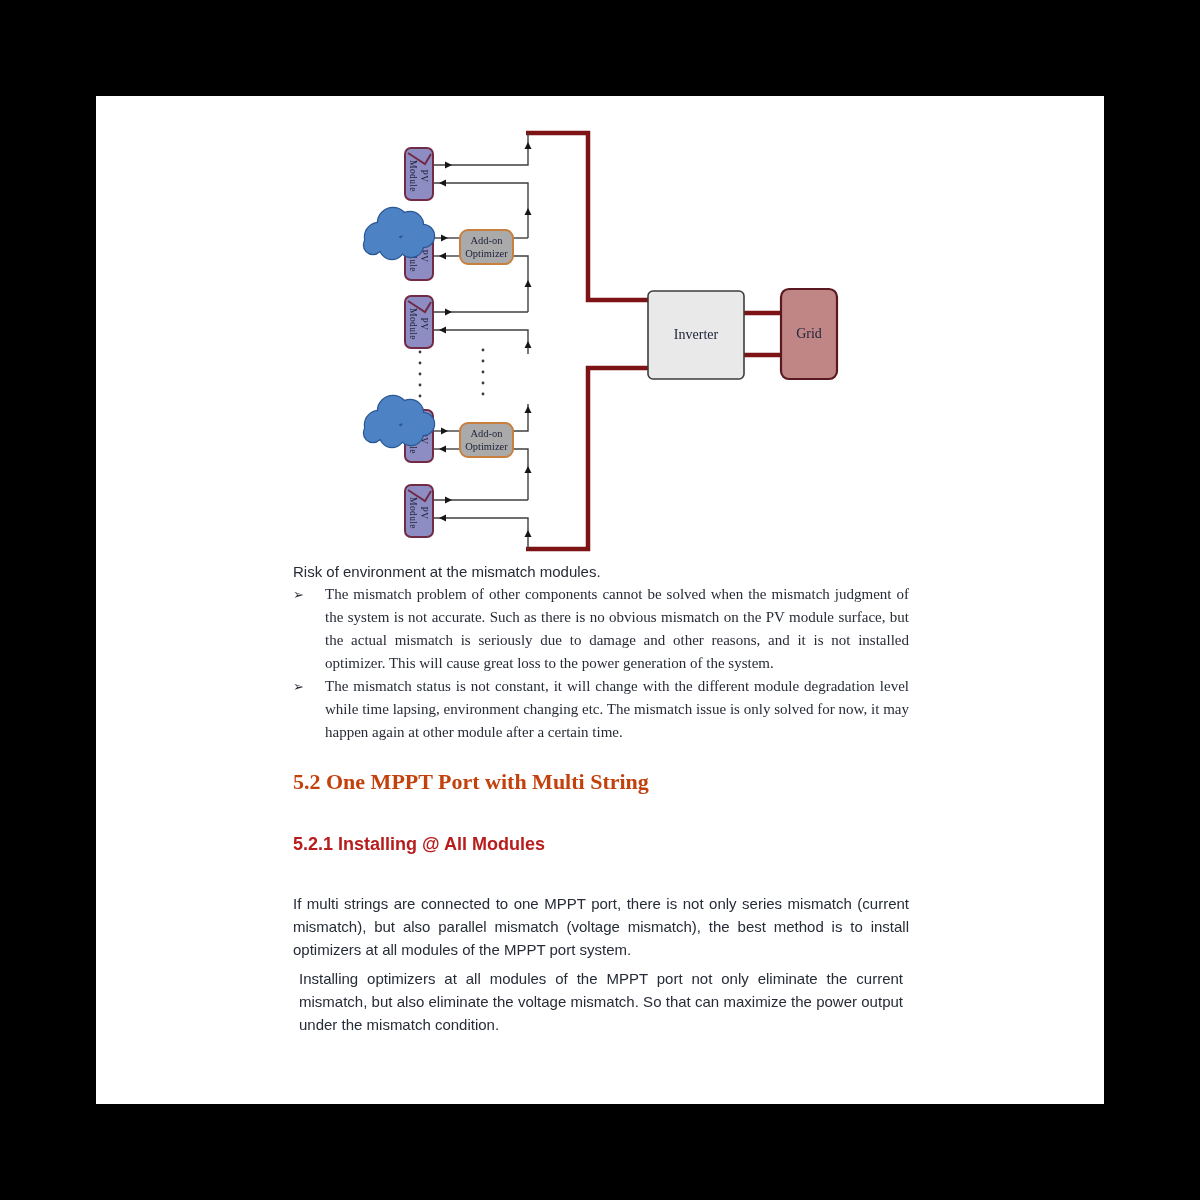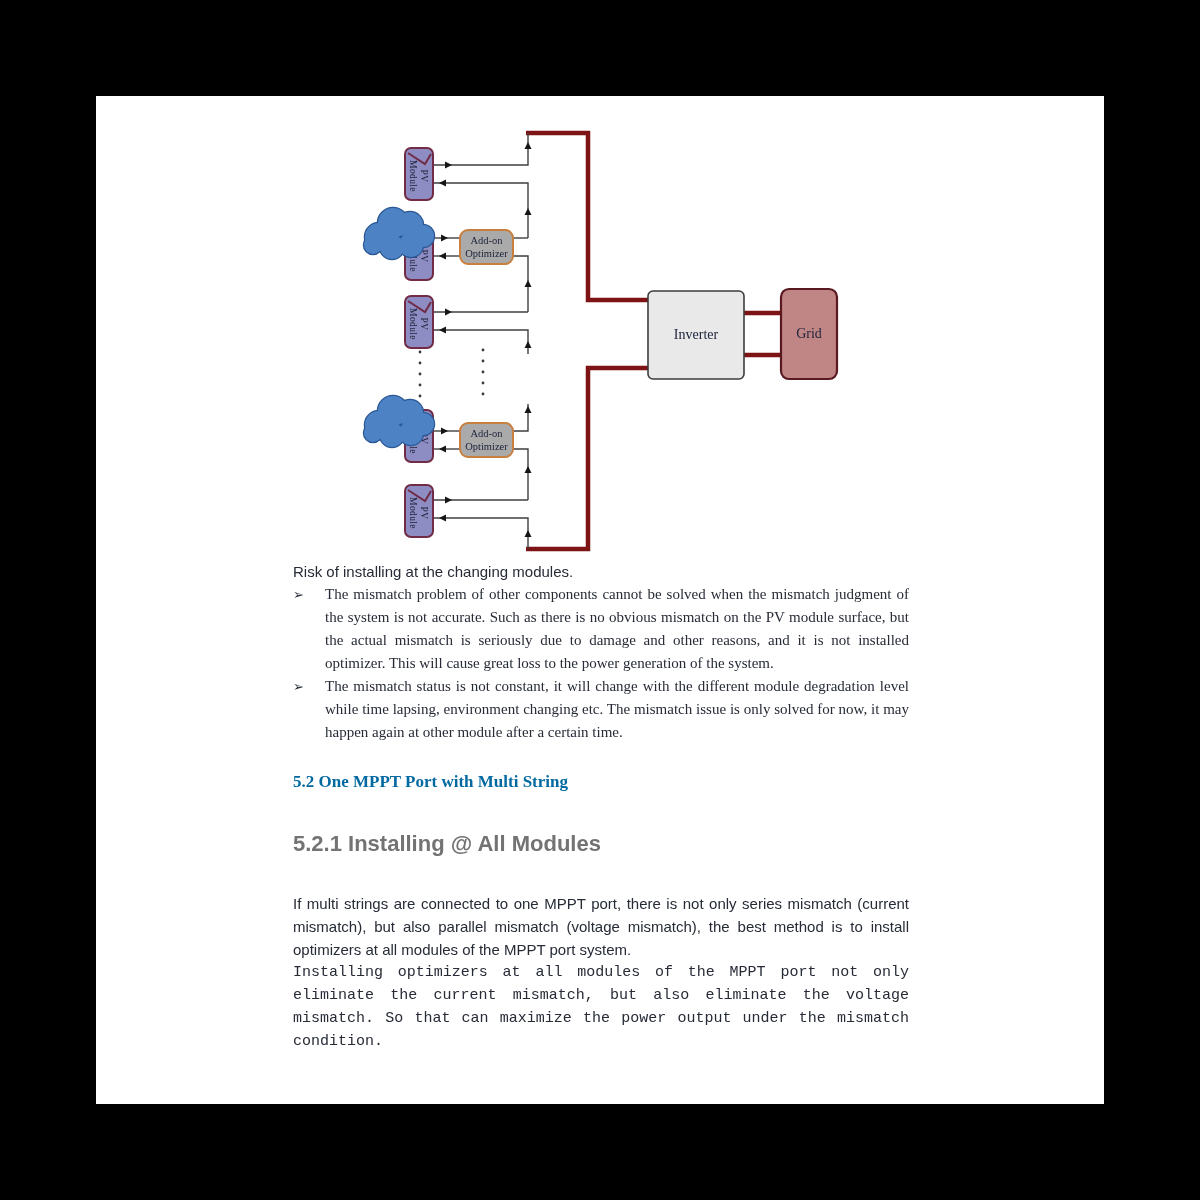--- a/index.html
+++ b/index.html
@@ -29,30 +29,30 @@
   .bullets{margin:0;padding:0;list-style:none;}
   .bullet{display:flex;margin:0;}
   .bullet .marker{
     flex:none;width:32px;font-size:13px;color:#262b36;
   }
   .bullet .btext{
     flex:1;text-align:justify;text-justify:inter-word;font-family:Liberation Serif, serif;
   }
   .h52{
     margin:24px 0 0 0;font-family:"Liberation Serif",serif;
-    font-size:17px;line-height:28px;font-weight:bold;color:#0369a1;
+    font-size:22px;line-height:28px;font-weight:bold;color:#c2410c;
   }
   .h521{
     margin:36px 0 0 0;font-family:"Liberation Sans",sans-serif;
-    font-size:22px;line-height:24px;font-weight:bold;color:#737373;
+    font-size:18px;line-height:24px;font-weight:bold;color:#b91c1c;
   }
   .para{
     margin:36px 0 0 0;text-align:justify;text-justify:inter-word;
   }
-  .para2{margin:0;text-align:justify;text-justify:inter-word;font-family:Liberation Mono, monospace;}
+  .para2{margin:6px;text-align:justify;text-justify:inter-word;}
 </style>
 </head>
 <body>
 
 <div class="page">
 
   <svg class="diagram" viewBox="0 0 1008 462">
 
     <g stroke="#7d1315" stroke-width="4.5" fill="none">
       <path d="M430,37 H492 V204 H552"></path>
@@ -181,21 +181,21 @@
       <text class="bigText" x="600" y="243" text-anchor="middle" fill="#151515">Inverter</text>
     </g>
 
     <g>
       <rect x="685" y="193" width="56" height="90" rx="8" fill="#c08585" stroke="#5a1820" stroke-width="2.2"></rect>
       <text class="bigText" x="713" y="242" text-anchor="middle" fill="#151515">Grid</text>
     </g>
   </svg>
 
   <div class="textcol">
-    <p class="risk">Risk of installing at the changing modules.</p>
+    <p class="risk">Risk of environment at the mismatch modules.</p>
 
     <ul class="bullets">
       <li class="bullet">
         <span class="marker">➢</span>
         <div class="btext">The mismatch problem of other components cannot be solved when the mismatch judgment of the system is not accurate. Such as there is no obvious mismatch on the PV module surface, but the actual mismatch is seriously due to damage and other reasons, and it is not installed optimizer. This will cause great loss to the power generation of the system.</div>
       </li>
       <li class="bullet">
         <span class="marker">➢</span>
         <div class="btext">The mismatch status is not constant, it will change with the different module degradation level while time lapsing, environment changing etc. The mismatch issue is only solved for now, it may happen again at other module after a certain time.</div>
       </li>

